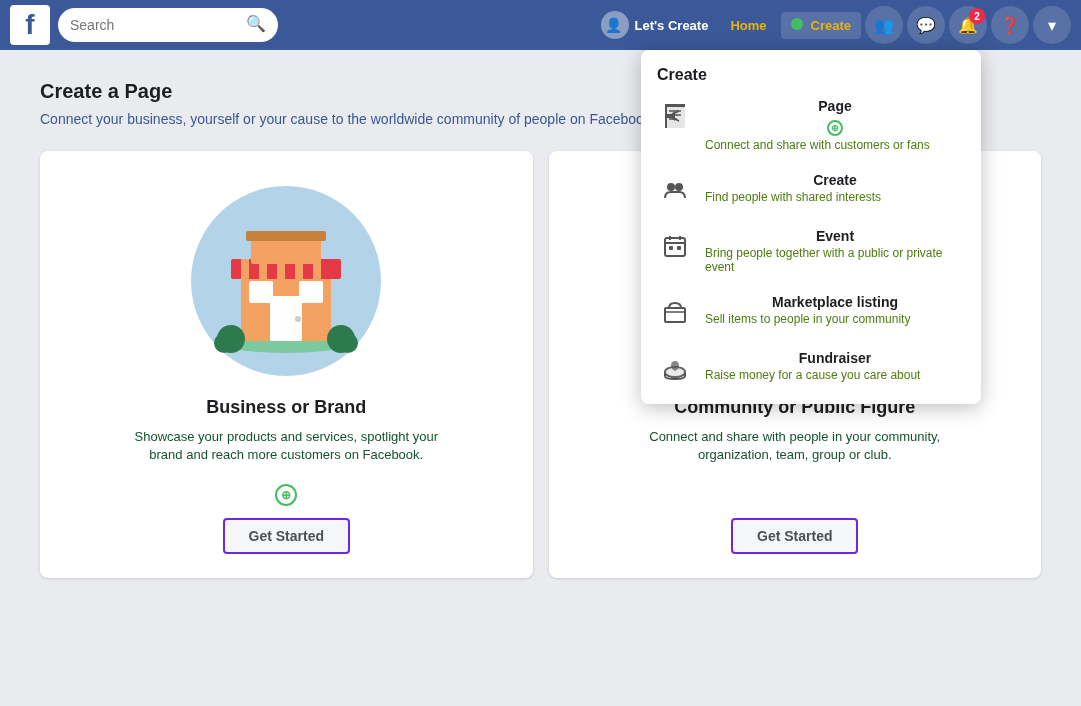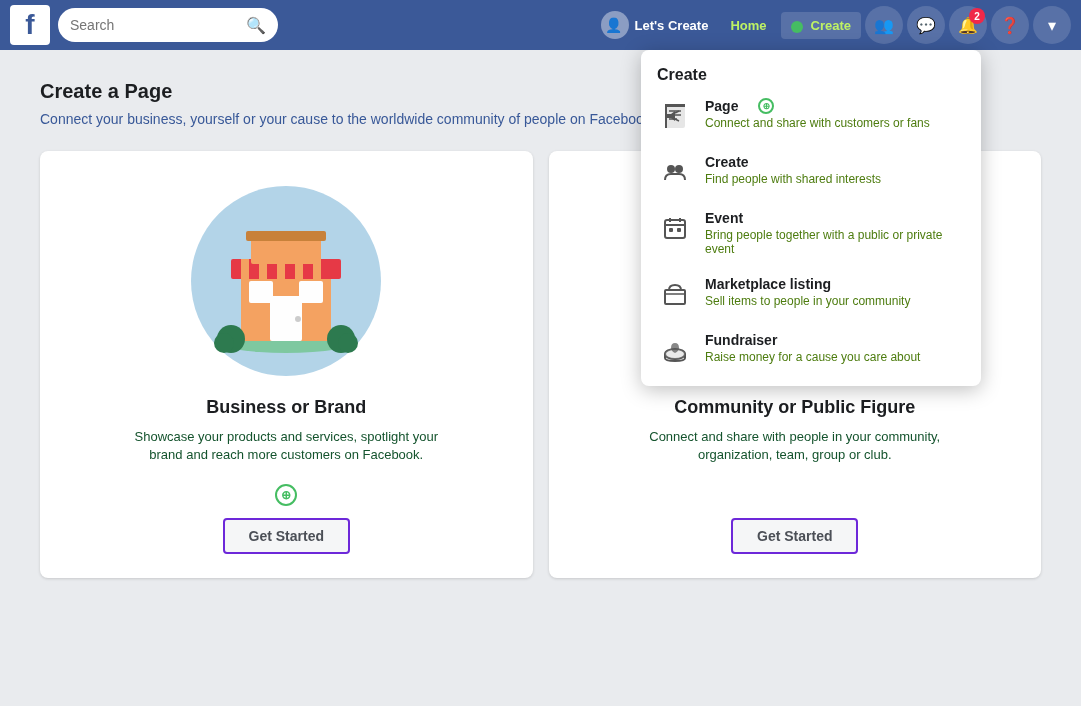--- a/index.html
+++ b/index.html
@@ -19,21 +19,21 @@
     .fb-logo {
       width: 40px; height: 40px;
       background: #fff;
       border-radius: 4px;
       display: flex; align-items: center; justify-content: center;
       font-size: 28px; font-weight: 900; color: #3b5998;
       flex-shrink: 0;
       margin-right: 8px;
     }
     .search-bar {
-      display: flex; align-items: center;
+      display: flex; 
       background: #fff;
       border-radius: 20px;
       padding: 6px 12px;
       width: 220px;
       height: 34px;
     }
     .search-bar input {
       border: none; outline: none; background: transparent;
       font-size: 14px; color: #333; width: 100%;
     }
@@ -50,25 +50,25 @@
       cursor: pointer;
     }
     .nav-avatar {
       width: 28px; height: 28px;
       border-radius: 50%;
       background: #8b9dc3;
       display: flex; align-items: center; justify-content: center;
       font-size: 14px; color: #fff;
     }
     .nav-btn {
-      color: #bef264; font-size: 13px; font-weight: 600;
+      color: #eab308; font-size: 13px; font-weight: 600;
       padding: 6px 10px;
       cursor: pointer;
       border-radius: 4px;
-      display: flex; align-items: flex-end; gap: 4px;
+      display: flex; align-items: flex-start; gap: 4px;
     }
     .nav-btn.create-btn {
       background: rgba(255,255,255,0.15);
     }
     .nav-icon-btn {
       width: 38px; height: 38px;
       border-radius: 50%;
       background: rgba(255,255,255,0.15);
       display: flex; align-items: center; justify-content: center;
       cursor: pointer;
@@ -176,21 +176,21 @@
     .dropdown-item-icon {
       width: 36px; height: 36px;
       display: flex; align-items: center; justify-content: center;
       font-size: 20px;
       flex-shrink: 0;
       color: #444;
     }
     .dropdown-item-text { flex: 1; }
     .dropdown-item-title {
       font-size: 14px; font-weight: 600; color: #1c1e21;
-      display: flex; align-items: center; gap: 20px;
+      display: flex; align-items: center; gap: 6px; flex-direction: column;
     }
     .dropdown-item-title .green-circle-icon {
       width: 16px; height: 16px;
       font-size: 9px;
     }
     .dropdown-item-desc {
       font-size: 12px; color: #4d7c0f;
       margin-top: 2px;
     }
   </style>

